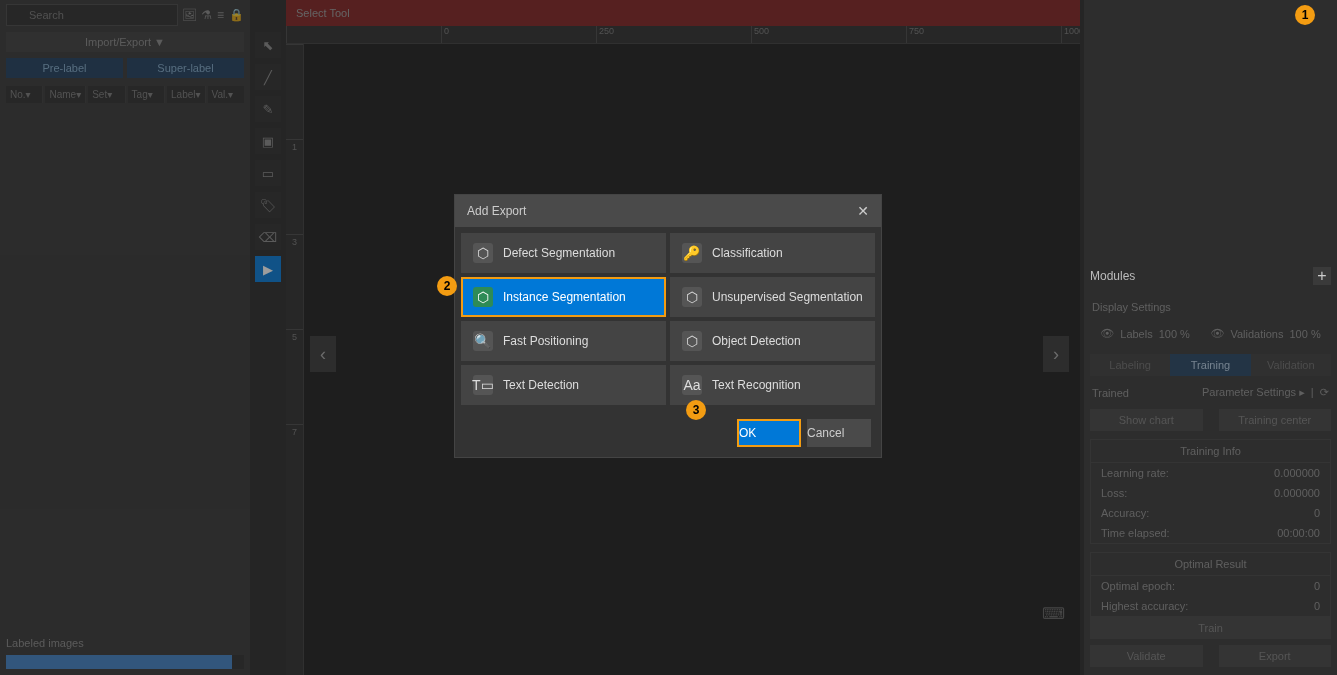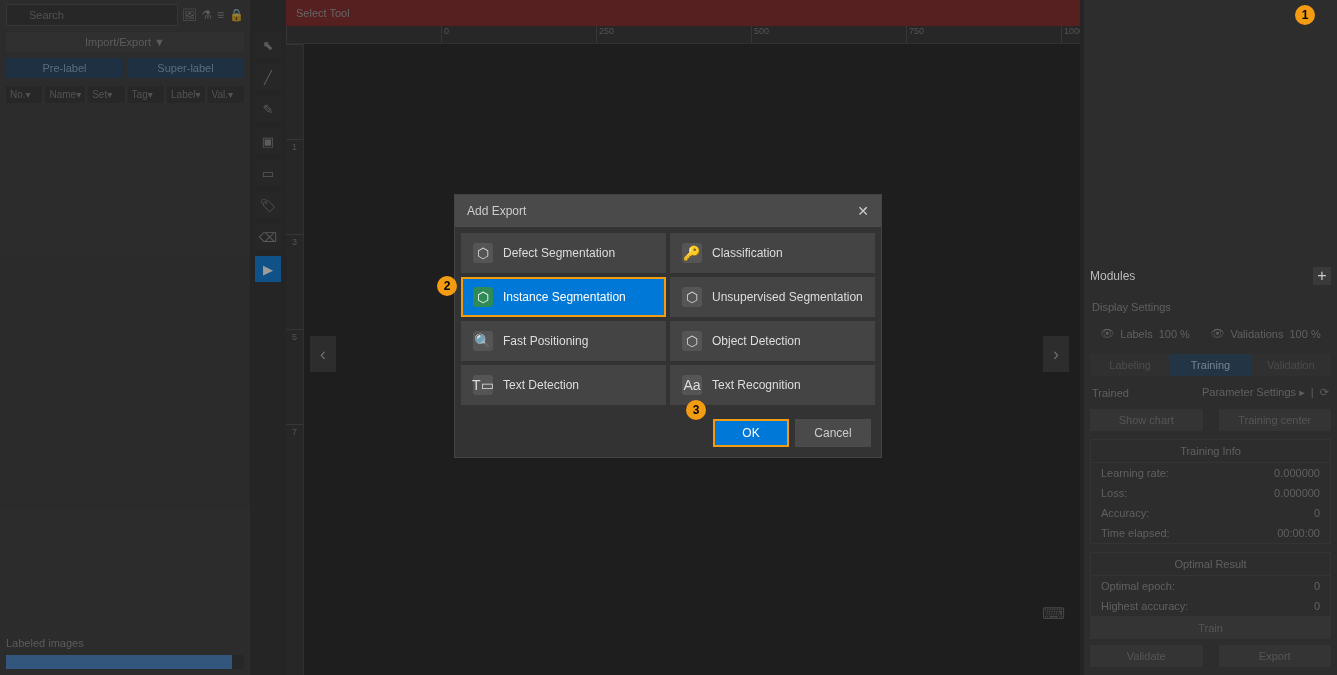--- a/index.html
+++ b/index.html
@@ -67,21 +67,21 @@
 .dialog-overlay { position: absolute; left: 0; top: 0; width: 100%; height: 100%; }
 .dialog { position: absolute; left: 454px; top: 194px; width: 428px; background: #333; border: 1px solid #444; }
 .dialog-title { display: flex; justify-content: space-between; align-items: center; padding: 8px 12px; background: #4a4a4a; color: #ccc; font-size: 12px; }
 .dialog-close { color: #ccc; cursor: pointer; font-size: 14px; }
 .module-grid { display: grid; grid-template-columns: 1fr 1fr; gap: 4px; padding: 6px; }
 .module-opt { background: #444; padding: 10px 12px; display: flex; align-items: center; gap: 10px; cursor: pointer; color: #ddd; font-size: 12px; }
 .module-opt.selected { background: #0078d7; border: 2px solid #f39c12; padding: 8px 10px; color: #fff; }
 .module-icon { width: 20px; height: 20px; display: flex; align-items: center; justify-content: center; font-size: 14px; background: #555; border-radius: 3px; }
 .module-opt.selected .module-icon { background: #2e8b57; }
 .dialog-btns { display: flex; justify-content: flex-end; gap: 6px; padding: 8px 10px 10px; }
-.dlg-btn { width: 76px; text-align: center; padding: 5px 0; font-size: 12px; cursor: pointer; border: none; }
+.dlg-btn { width: 64px; text-align: left; padding: 5px 0; font-size: 12px; cursor: pointer; border: none; }
 .dlg-ok { background: #0078d7; color: #fff; border: 2px solid #f39c12; }
 .dlg-cancel { background: #4a4a4a; color: #ccc; }
 
 
 .badge { position: absolute; width: 20px; height: 20px; border-radius: 50%; background: #f39c12; color: #000; font-size: 12px; font-weight: bold; display: flex; align-items: center; justify-content: center; z-index: 100; }
 .b1 { left: 1295px; top: 5px; }
 .b2 { left: 437px; top: 276px; }
 .b3 { left: 686px; top: 400px; }
 
 .dim { opacity: 0.55; }

